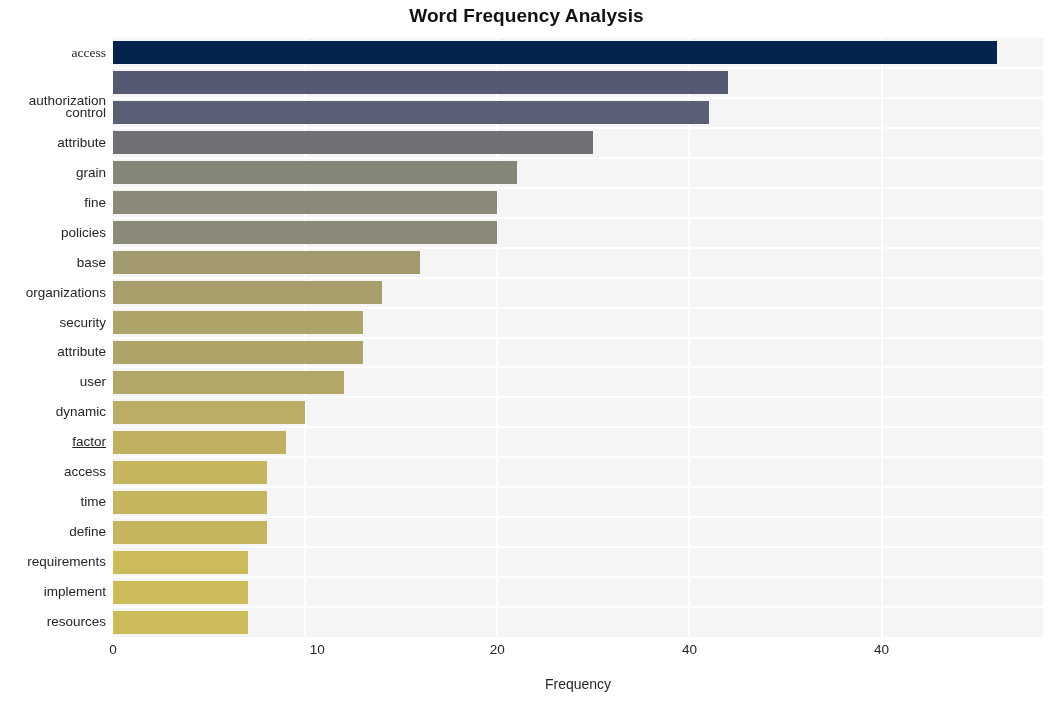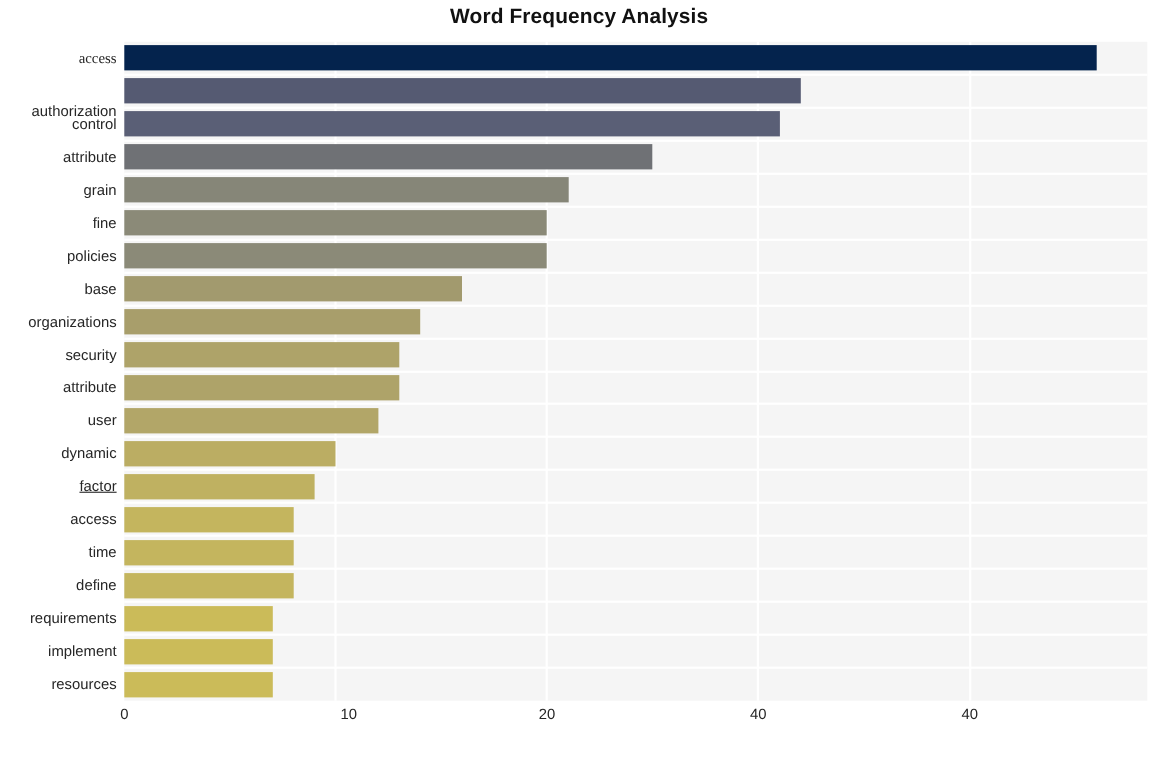--- a/index.html
+++ b/index.html
@@ -251,14 +251,15 @@
       <div class="ytick" style="top: 577.025px;">resources</div>
     </div>
   <div id="xlabels-layer">
       <div class="xtick" style="left: 113px;">0</div>
       <div class="xtick" style="left: 305.149px; margin-left: 12px;">10</div>
       <div class="xtick" style="left: 497.298px;">20</div>
       <div class="xtick" style="left: 689.446px;">40</div>
       <div class="xtick" style="left: 881.595px;">40</div>
     </div>
 
+  <div id="xaxis-title">Frequency</div>
 
 </div>
 
 </body></html>

